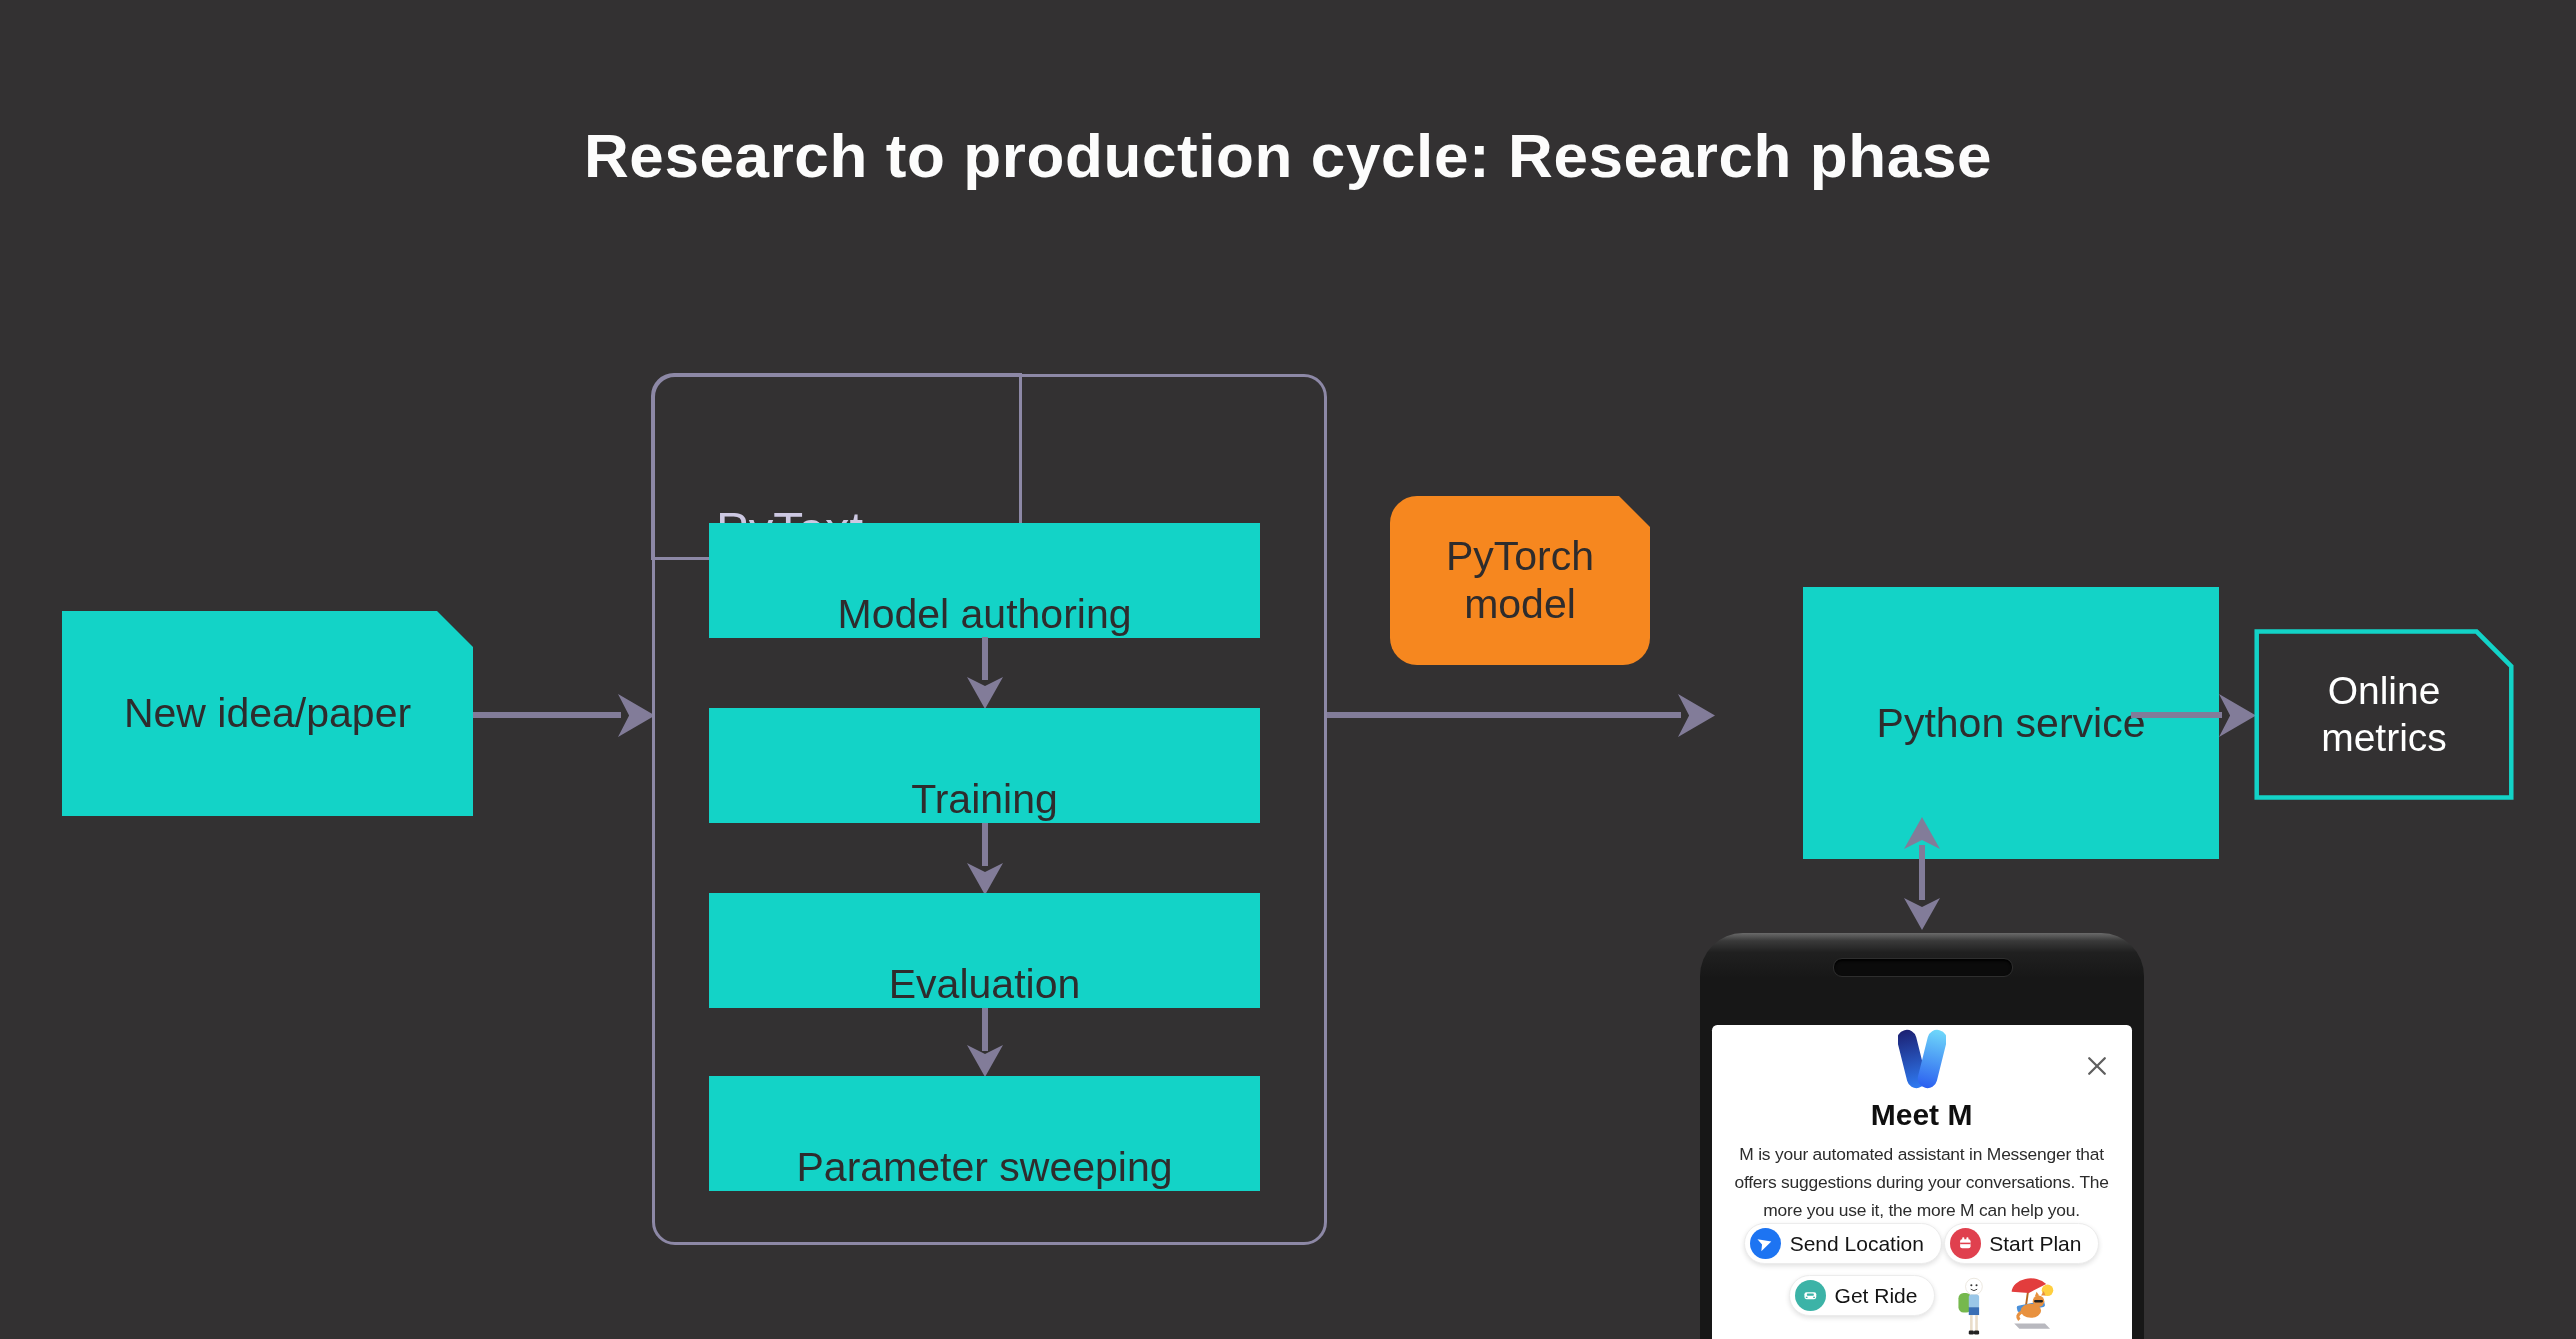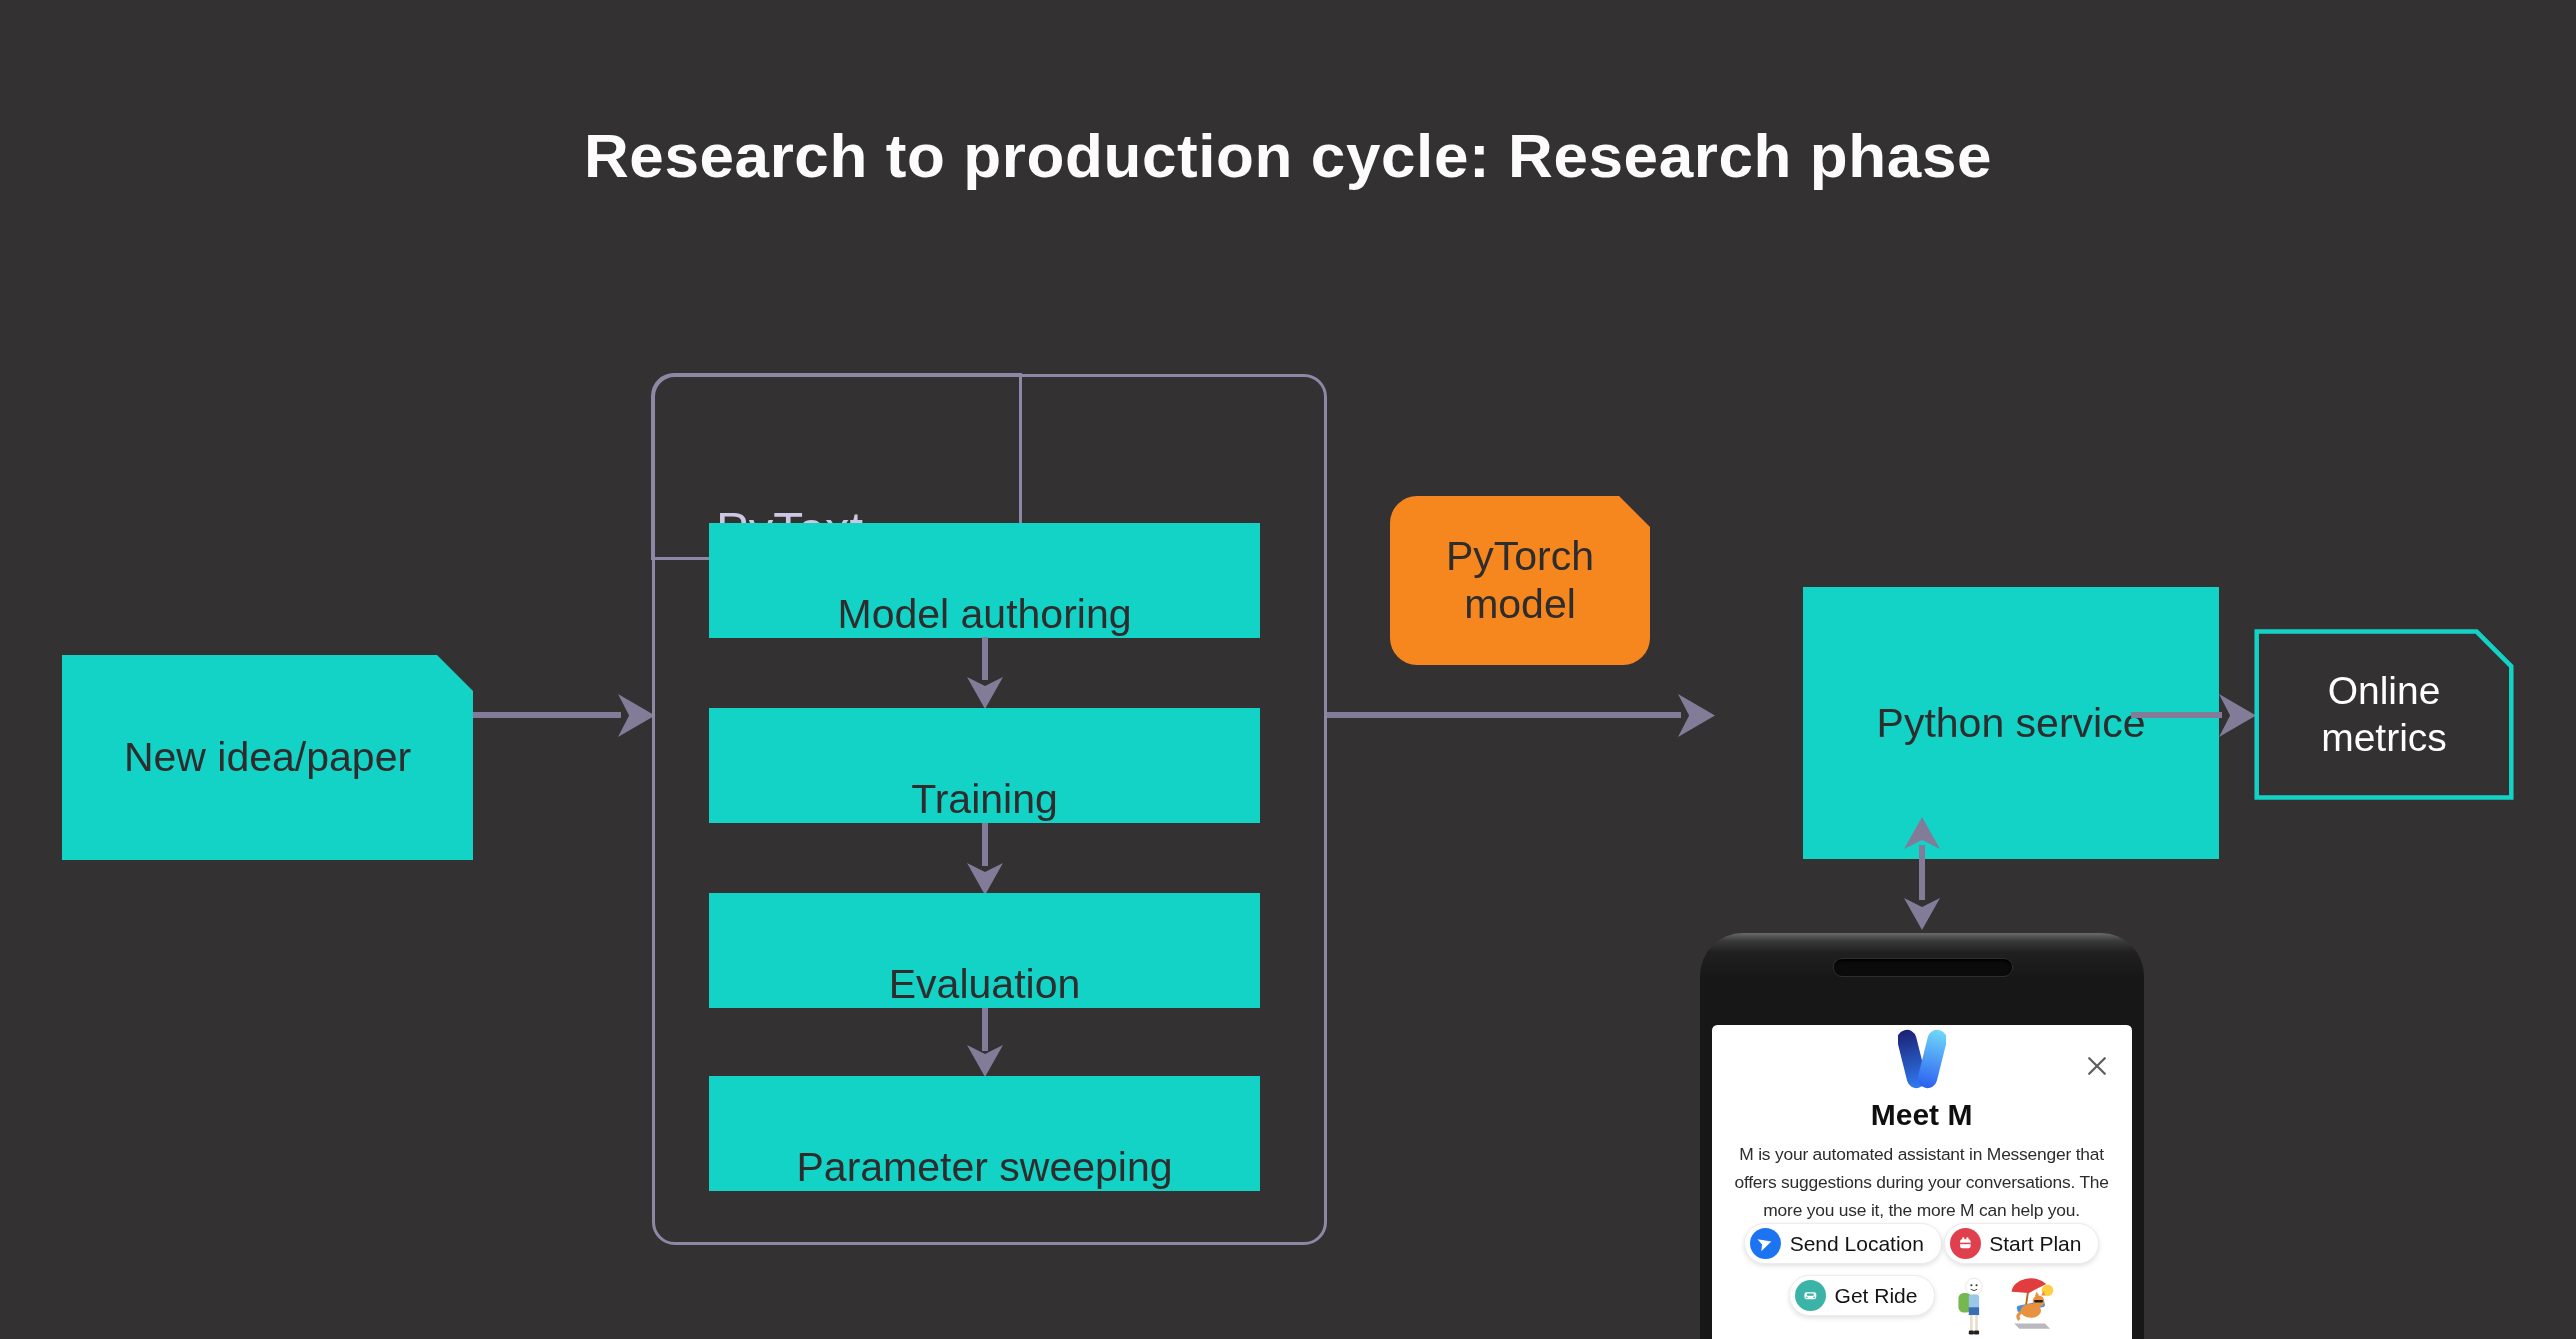--- a/index.html
+++ b/index.html
@@ -15,21 +15,21 @@
   }
   
   .node {
     position:absolute; display:flex; align-items:center; justify-content:center;
     font-size:41px; color:#2e2c2d; text-align:center;
   }
   .teal-fill { background:#13d3c7; }
   .orange-fill { background:#f6871f; }
   .cut56 { clip-path:polygon(0 0, calc(100% - 36px) 0, 100% 36px, 100% 100%, 0 100%); }
   .cut48 { clip-path:polygon(0 0, calc(100% - 31px) 0, 100% 31px, 100% 100%, 0 100%); }
-  #node-new-idea { left:62px; top:611px; width:411px; height:205px;margin-top:44px; }
+  #node-new-idea { left:62px; top:611px; width:411px; height:205px; }
   #node-pytorch  { left:1390px; top:496px; width:260px; height:169px; line-height:1.15; padding:0 19.3px; box-sizing:border-box;border-radius:27px; }
   #node-service  { left:1803px; top:587px; width:416px; height:272px; }
   
   .pytext {
     position:absolute; left:652px; top:374px; width:675px; height:871px;
     border:3.9px solid #8d88a6; border-radius:23px; box-sizing:border-box;
   }
   .pytext-tab {
     position:absolute; left:-3.9px; top:-3.9px; width:371px; height:187px;
     border:3.9px solid #8d88a6; border-top-left-radius:23px; box-sizing:border-box;

